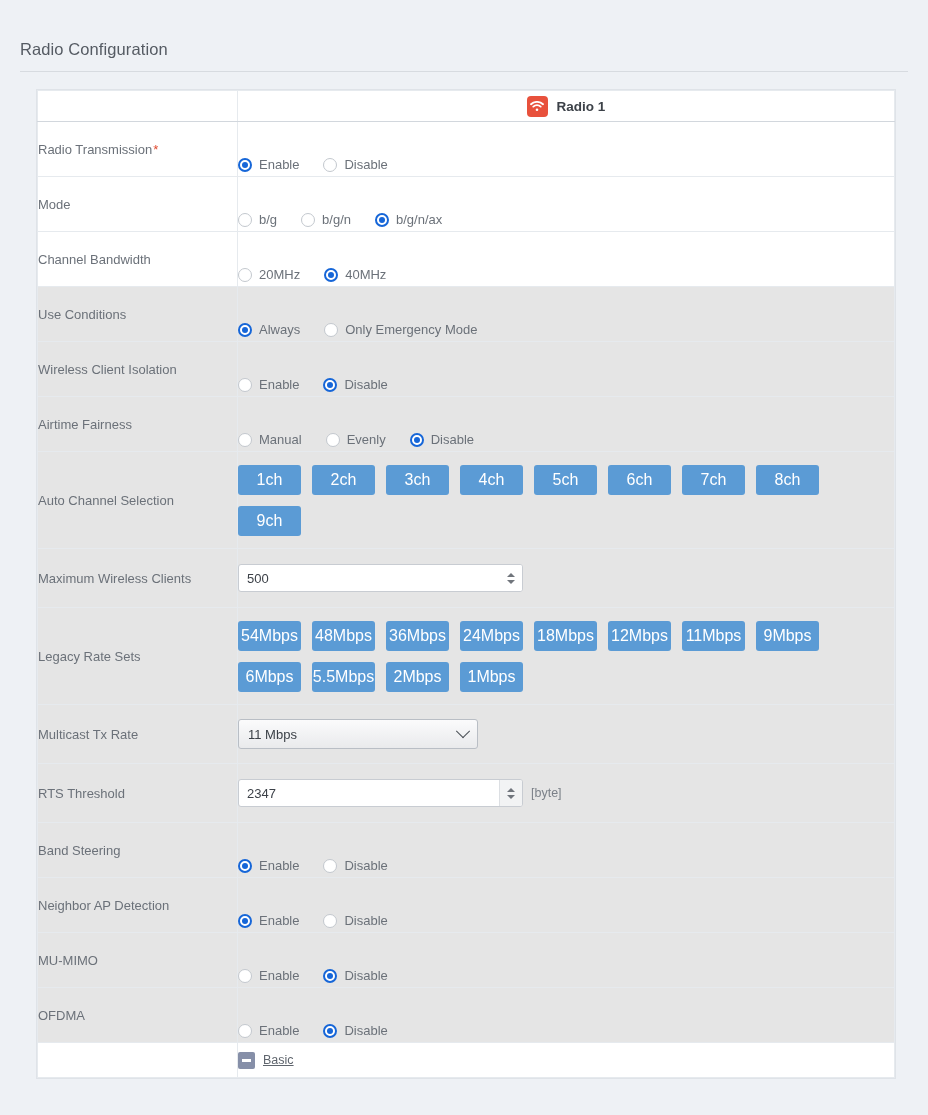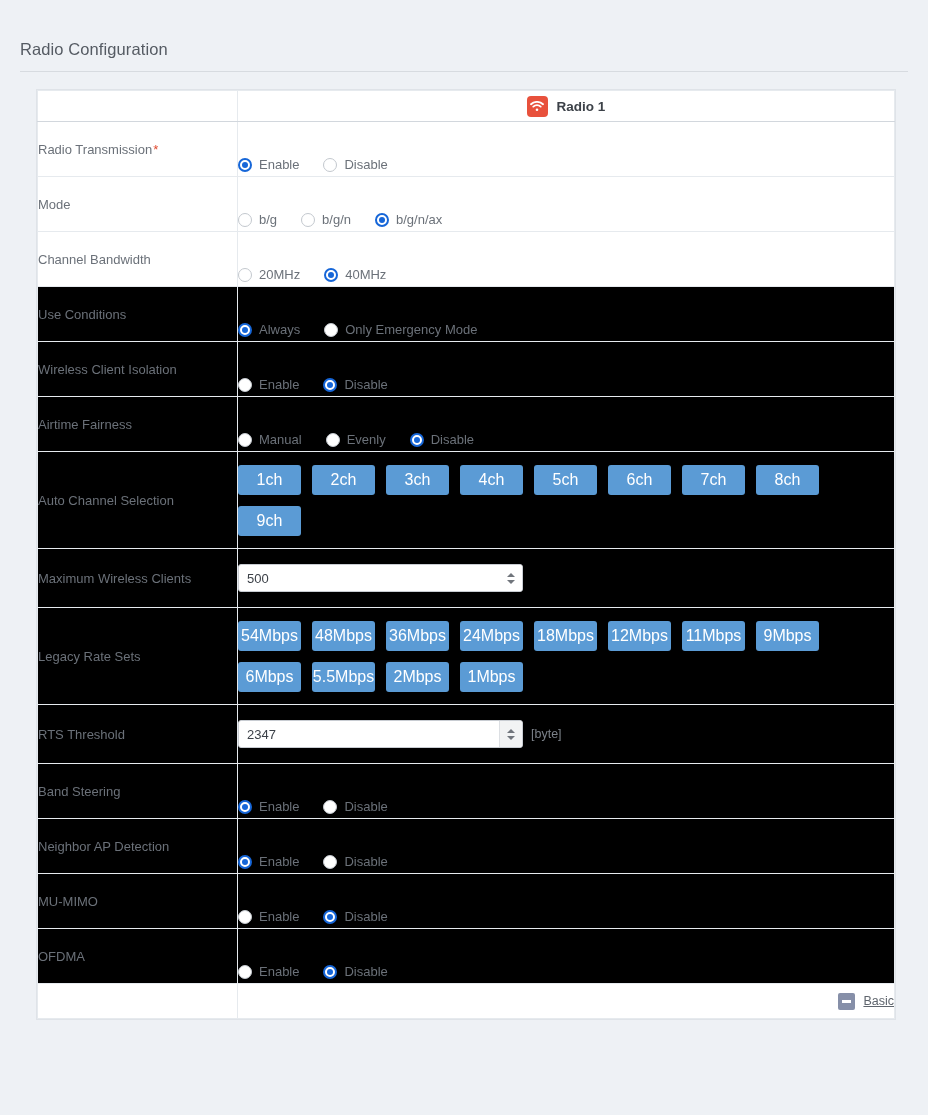--- a/index.html
+++ b/index.html
@@ -87,21 +87,21 @@
     padding: 0 0 0 20px;
     font-size: 13px;
     color: #6b7179;
     font-weight: 400;
   }
   td.val {
     padding: 0 0 0 24px;
   }
 
   tr.row-white > td { background: #ffffff; }
-  tr.row-grey  > td { background: #000000; }
+  tr.row-grey  > td { background: #e5e5e5; }
 
   tr.r-h     > td { height: 54px; }
   tr.r-tall  > td { height: 58px; }
   tr.r-multi > td { height: 96px; }
 
   
   .radio-group {
     display: flex;
     align-items: center;
     gap: 0;
@@ -253,21 +253,20 @@
 
   
   .footer-row td {
     background: #ffffff;
     height: 34px;
     padding: 0 24px 0 0;
   }
   .footer-inner {
     display: flex;
     align-items: center;
-    justify-content: flex-end;
     gap: 8px;
   }
   .collapse-icon {
     width: 17px;
     height: 17px;
     border-radius: 2px;
     background: #868fa8;
     display: inline-flex;
     align-items: center;
     justify-content: center;
@@ -457,20 +456,29 @@
               <button class="pill">11Mbps</button>
               <button class="pill">9Mbps</button>
               <button class="pill">6Mbps</button>
               <button class="pill">5.5Mbps</button>
               <button class="pill">2Mbps</button>
               <button class="pill">1Mbps</button>
             </div>
           </td>
         </tr>
         <tr class="row-grey r-tall">
+          <td class="lbl"><span>Multicast Tx Rate</span></td>
+          <td class="val">
+            <div class="sel-box">
+              <span class="sel-text">11 Mbps</span>
+              <span class="chev"></span>
+            </div>
+          </td>
+        </tr>
+        <tr class="row-grey r-tall">
           <td class="lbl"><span>RTS Threshold</span></td>
           <td class="val"><div class="num-wrap">
               <div class="num-box">
                 <input type="text" value="2347" style="">
                 <div class="spinner">
                   <span class="sp-up"></span>
                   <span class="sp-dn"></span>
                 </div>
               </div>
               <span class="unit">[byte]</span>

